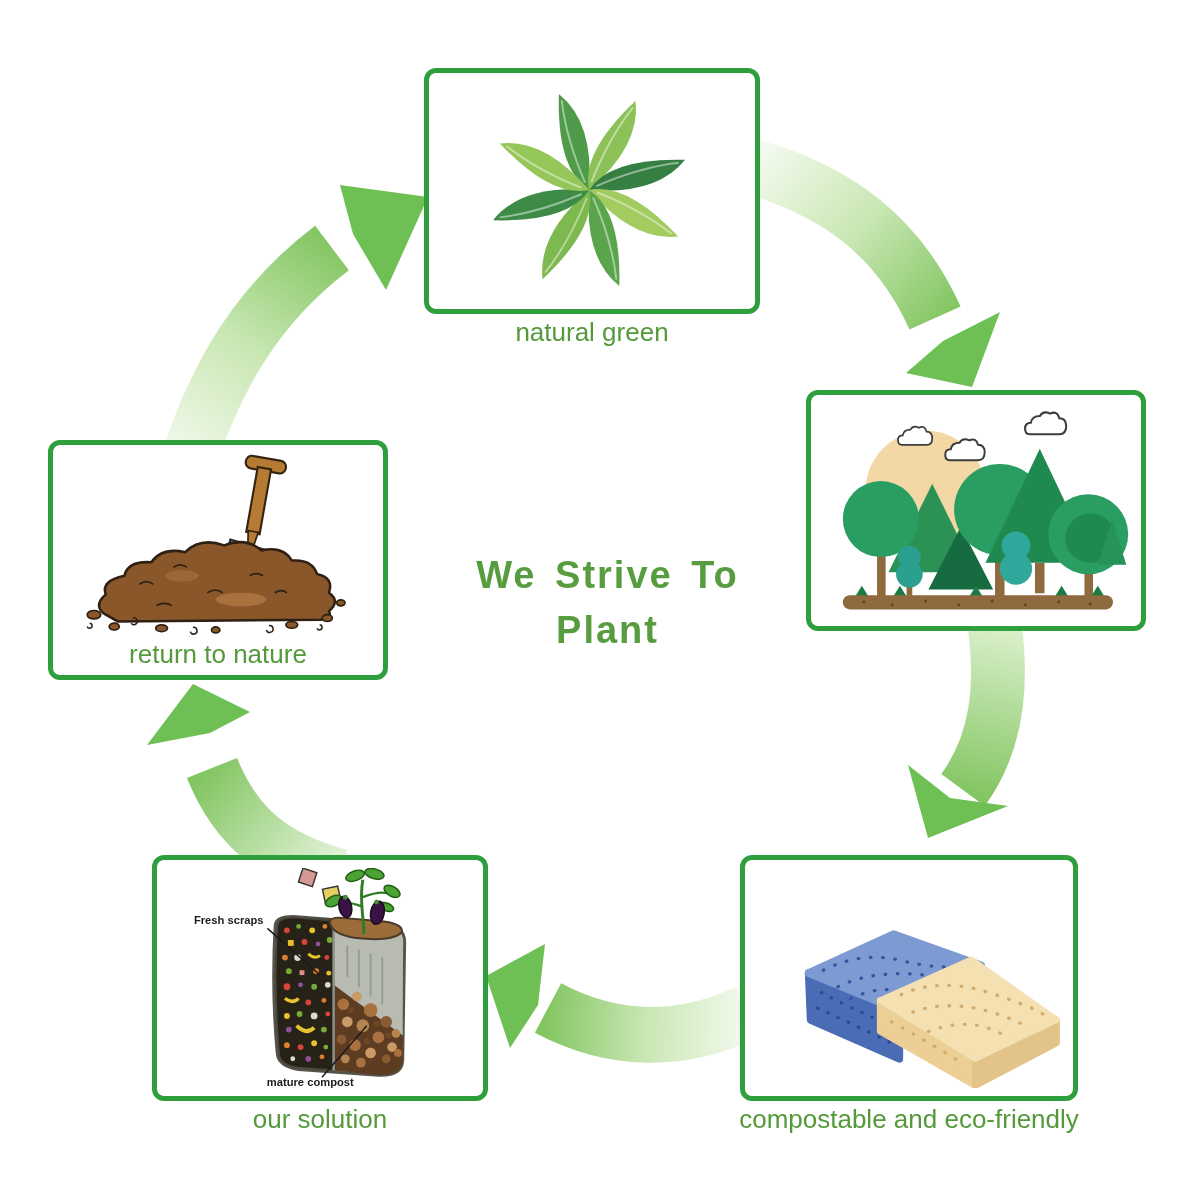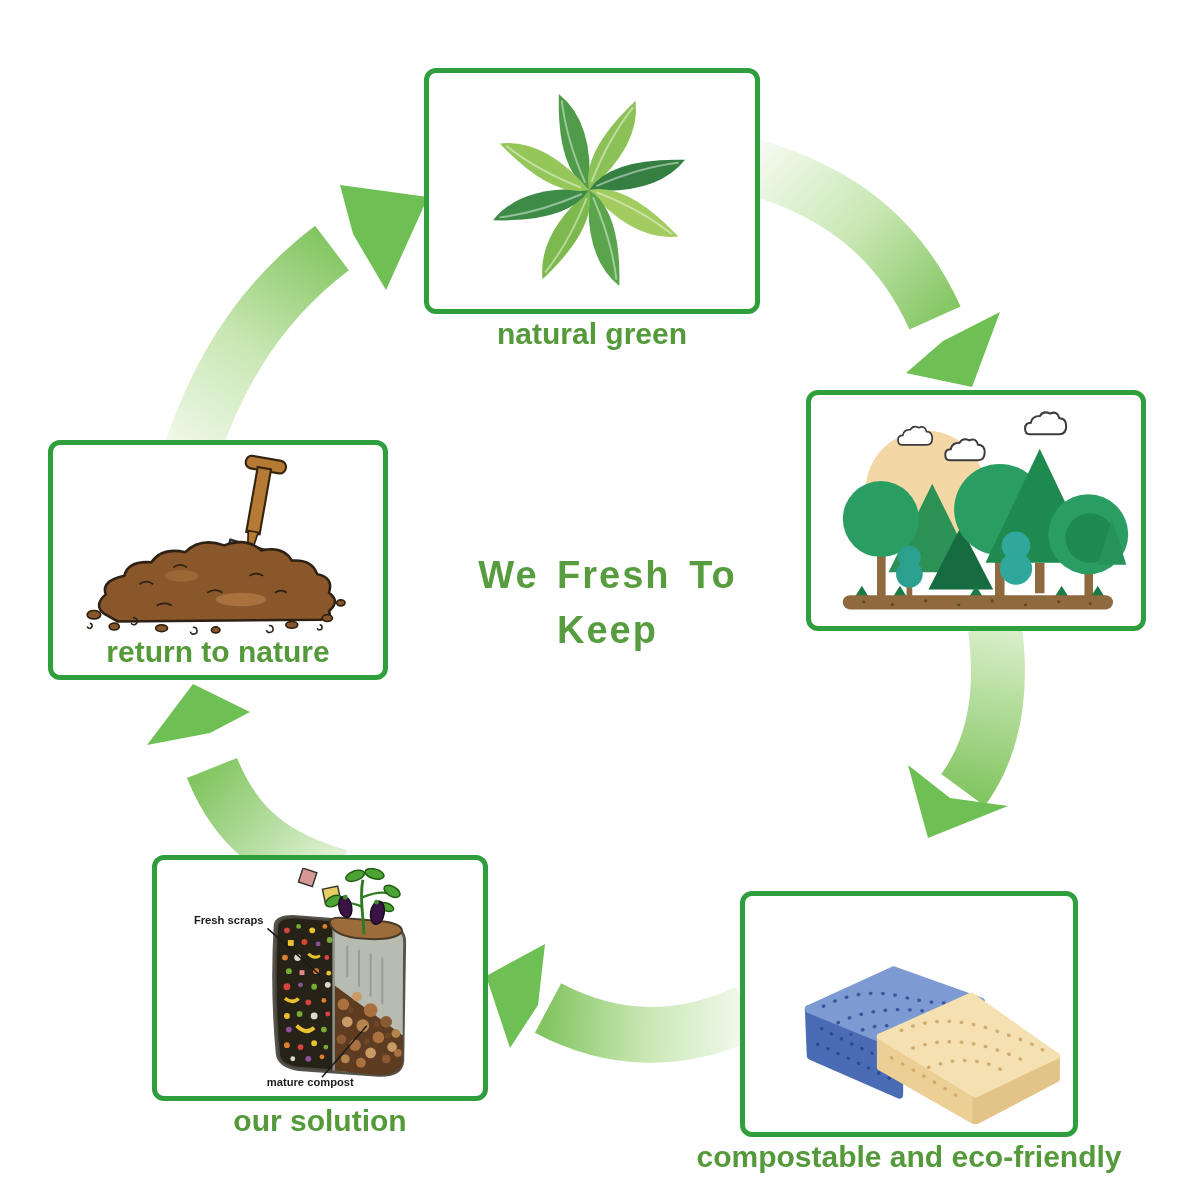--- a/index.html
+++ b/index.html
@@ -2,25 +2,25 @@
 <html><head>
 <meta charset="utf-8">
 <style>
   html,body{margin:0;padding:0;background:#fff;}
   .canvas{position:relative;width:1181px;height:1181px;background:#ffffff;
           font-family:"Liberation Sans",sans-serif;overflow:hidden;}
   .arrows{position:absolute;inset:0;z-index:1;}
   .node{position:absolute;background:#ffffff;border:5px solid #2f9e3c;border-radius:12px;z-index:2;}
   .node svg.illu{position:absolute;inset:8px;width:calc(100% - 16px);height:calc(100% - 16px);}
   .node-label{position:absolute;top:calc(100% + 10px);left:50%;transform:translateX(-50%);
-              white-space:nowrap;font-size:30px;font-weight:700;color:#54993a;line-height:1;}
+              white-space:nowrap;font-size:26px;font-weight:400;color:#54993a;line-height:1;}
   .node-label.inside{top:auto;bottom:8px;}
   .node-top{left:424px;top:68px;width:326px;height:236px;}
   .node-right{left:806px;top:390px;width:330px;height:231px;}
-  .node-bottomright{left:740px;top:855px;width:328px;height:236px;margin-top:36px;}
+  .node-bottomright{left:740px;top:855px;width:328px;height:236px;}
   .node-bottomleft{left:152px;top:855px;width:326px;height:236px;}
   .node-left{left:48px;top:440px;width:330px;height:230px;}
   .title{position:absolute;left:420px;top:548px;width:375px;z-index:2;text-align:center;
          font-size:38px;font-weight:bold;letter-spacing:2px;word-spacing:6px;
          color:#579d3f;line-height:1.45;}
   .annot{font-size:11.5px;font-weight:bold;fill:#1c1c1c;}
 </style>
 </head>
 <body>
 
@@ -314,16 +314,16 @@
         <circle cx="216" cy="35" r="2.5" fill="#3f8f2e"></circle>
       <line x1="104" y1="62" x2="158" y2="110" stroke="#1a1a1a" stroke-width="1.5"></line>
       <line x1="206" y1="162" x2="160" y2="215" stroke="#1a1a1a" stroke-width="1.5"></line>
       <text x="100" y="58" text-anchor="end" class="annot">Fresh scraps</text>
       <text x="148" y="224" text-anchor="middle" class="annot">mature compost</text>
     </svg>
     <div class="node-label">our solution</div>
   </div>
 
   <div class="title">
-    <div>We Fresh To Keep</div>
+    <div>We Strive To Plant</div>
   </div>
 
 </div>
 
 </body></html>

